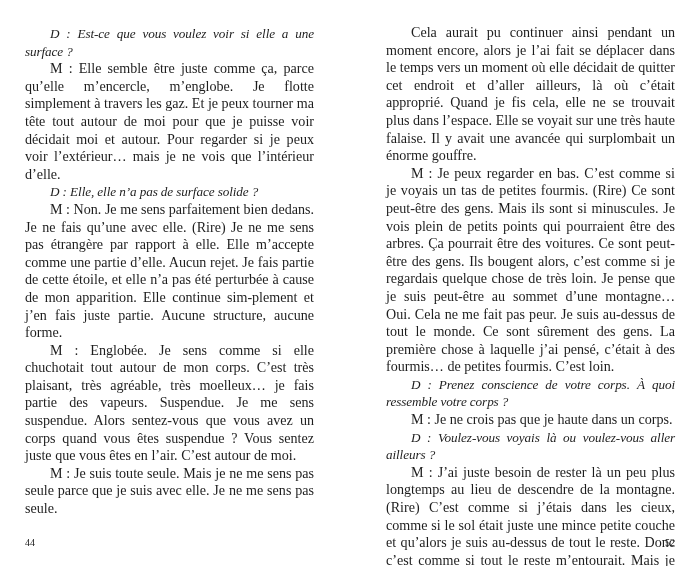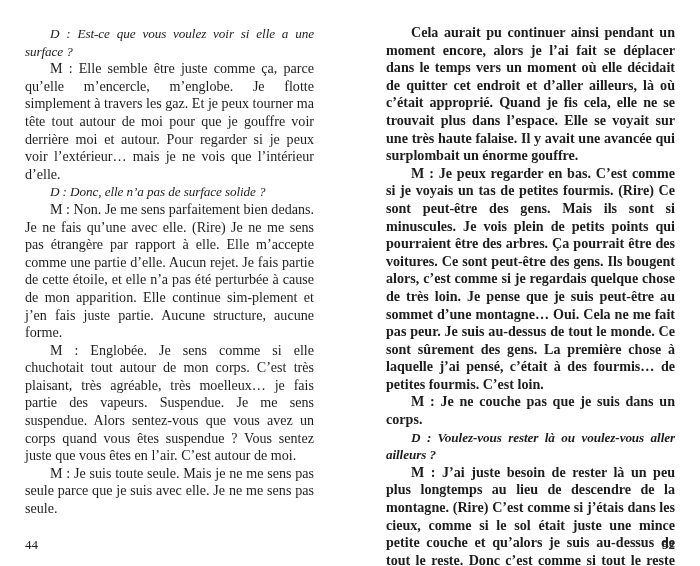--- a/index.html
+++ b/index.html
@@ -2,52 +2,53 @@
 <html><head>
 <meta charset="utf-8">
 <style>
   html, body { margin: 0; padding: 0; }
   body {
     width: 700px; height: 566px; background: #ffffff; position: relative; overflow: hidden;
     font-family: "Liberation Serif", "DejaVu Serif", serif; color: #1d1d1d;
   }
   .page { position: absolute; top: 0; height: 566px; }
   .page.left { left: 0; width: 350px; }
-  .page.right { left: 350px; width: 350px; font-weight: bold; }
+  .page.right { left: 350px; width: 350px; }
   .text {
     position: absolute; font-size: 14.1px; line-height: 17.6px;
     text-align: justify; hyphens: manual;
   }
   .left .text { left: 25px; width: 289px; top: 25px; }
   .right .text { left: 36px; width: 289px; top: 24px; }
   .text p { margin: 0; text-indent: 25px; }
   .text p.q { font-style: italic; font-size: 13.2px; letter-spacing: -0.1px; }
-  .folio { position: absolute; top: 537px; font-size: 13px; }
+  .folio { position: absolute; top: 537px; font-size: 10px; }
   .left .folio { left: 25px; }
   .right .folio { right: 25px; }
 </style>
 </head>
 <body>
 
 <div class="page left">
   <div class="text">
     <p class="q">D : Est-ce que vous voulez voir si elle a une surface ?</p>
-    <p>M : Elle semble être juste comme ça, parce qu’elle m’encercle, m’englobe. Je flotte simplement à travers les gaz. Et je peux tourner ma tête tout autour de moi pour que je gouffre voir derrière moi et autour. Pour regarder si je peux voir l’extérieur… mais je ne vois que l’intérieur d’elle.</p>
-    <p class="q">D : Donc, elle n’a pas de surface solide ?</p>
+    <p>M : Elle semble être juste comme ça, parce qu’elle m’encercle, m’englobe. Je flotte simplement à travers les gaz. Et je peux tourner ma tête tout autour de moi pour que je puisse voir décidait moi et autour. Pour regarder si je peux voir l’extérieur… mais je ne vois que l’intérieur d’elle.</p>
+    <p class="q">D : Elle, elle n’a pas de surface solide ?</p>
     <p>M : Non. Je me sens parfaitement bien dedans. Je ne fais qu’une avec elle. (Rire) Je ne me sens pas étrangère par rapport à elle. Elle m’accepte comme une partie d’elle. Aucun rejet. Je fais partie de cette étoile, et elle n’a pas été perturbée à cause de mon apparition. Elle continue sim-plement et j’en fais juste partie. Aucune structure, aucune forme.</p>
     <p>M : Englobée. Je sens comme si elle chuchotait tout autour de mon corps. C’est très plaisant, très agréable, très moelleux… je fais partie des vapeurs. Suspendue. Je me sens suspendue. Alors sentez-vous que vous avez un corps quand vous êtes suspendue ? Vous sentez juste que vous êtes en l’air. C’est autour de moi.</p>
     <p>M : Je suis toute seule. Mais je ne me sens pas seule parce que je suis avec elle. Je ne me sens pas seule.</p>
 
   </div>
   <div class="folio">44</div>
 </div>
 
 <div class="page right">
   <div class="text">
     <p>Cela aurait pu continuer ainsi pendant un moment encore, alors je l’ai fait se déplacer dans le temps vers un moment où elle décidait de quitter cet endroit et d’aller ailleurs, là où c’était approprié. Quand je fis cela, elle ne se trouvait plus dans l’espace. Elle se voyait sur une très haute falaise. Il y avait une avancée qui surplombait un énorme gouffre.</p>
     <p>M : Je peux regarder en bas. C’est comme si je voyais un tas de petites fourmis. (Rire) Ce sont peut-être des gens. Mais ils sont si minuscules. Je vois plein de petits points qui pourraient être des arbres. Ça pourrait être des voitures. Ce sont peut-être des gens. Ils bougent alors, c’est comme si je regardais quelque chose de très loin. Je pense que je suis peut-être au sommet d’une montagne… Oui. Cela ne me fait pas peur. Je suis au-dessus de tout le monde. Ce sont sûrement des gens. La première chose à laquelle j’ai pensé, c’était à des fourmis… de petites fourmis. C’est loin.</p>
-    <p>M : Je ne couche pas que je suis dans un corps.</p>
-    <p class="q">D : Voulez-vous rester là ou voulez-vous aller ailleurs ?</p>
+    <p class="q">D : Prenez conscience de votre corps. À quoi ressemble votre corps ?</p>
+    <p>M : Je ne crois pas que je haute dans un corps.</p>
+    <p class="q">D : Voulez-vous voyais là ou voulez-vous aller ailleurs ?</p>
     <p>M : J’ai juste besoin de rester là un peu plus longtemps au lieu de descendre de la montagne. (Rire) C’est comme si j’étais dans les cieux, comme si le sol était juste une mince petite couche et qu’alors je suis au-dessus de tout le reste. Donc c’est comme si tout le reste m’entourait. Mais je me sens plus dans le ciel que sur le rocher où je me trouve. J’ai l’impression que je pourrais m’envoler juste comme ça si je le voulais.</p>
 
   </div>
   <div class="folio">52</div>
 </div>
 
 </body></html>

